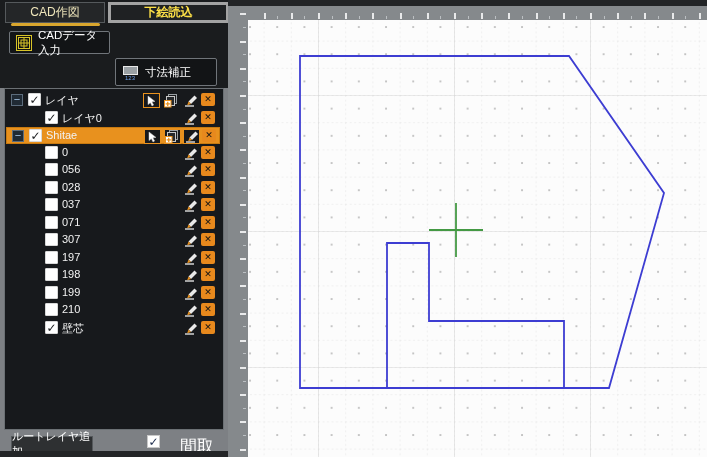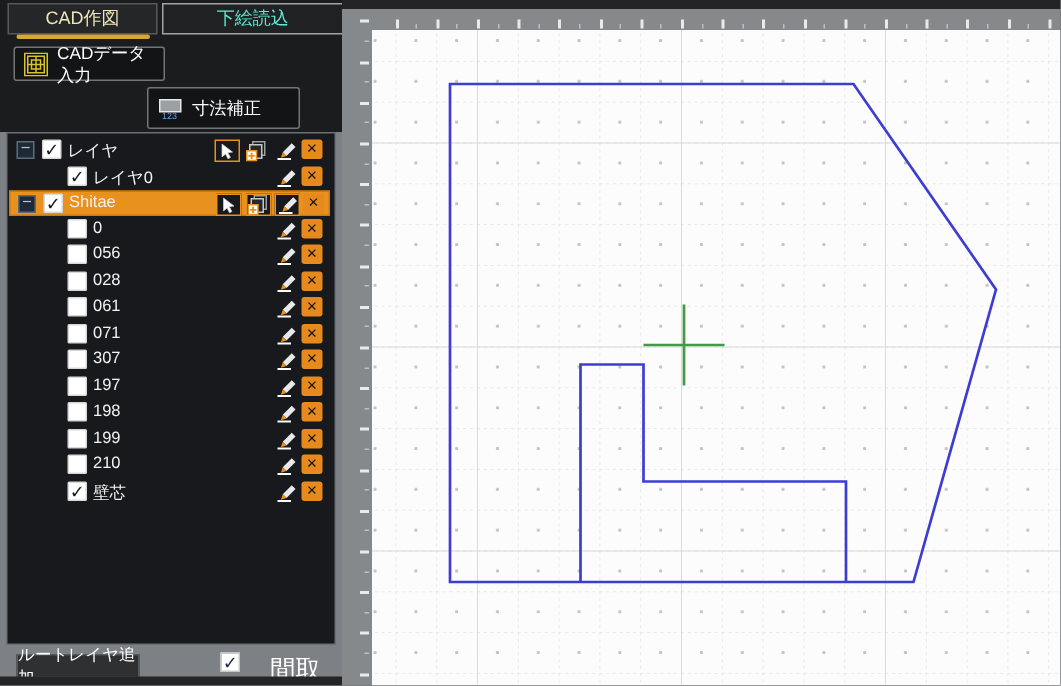--- a/index.html
+++ b/index.html
@@ -7,28 +7,28 @@
   body { font-family:"Liberation Sans","DejaVu Sans",sans-serif; background:#222426; }
   #app { position:relative; width:707px; height:457px; background:#222426; }
 
   
   #sidebar { position:absolute; left:0; top:0; width:228px; height:457px; background:#7d8084; }
   #sidebar-top { position:absolute; left:0; top:0; width:228px; height:88px; background:#1a1c1e; }
 
   .tab { position:absolute; top:2px; height:21px; display:flex; align-items:center; justify-content:center;
          font-size:12px; cursor:default; }
   #tab-cad { left:5px; width:100px; background:#242628; border:1px solid #55595c; color:#efe6bb; }
-  #tab-shitae { left:108px; width:121px; background:#1f2123; border:1px solid #a3a3a3; color:#5eead4; }
+  #tab-shitae { left:108px; width:121px; background:#1f2123; border:3px solid #a3a3a3; color:#fde047;font-weight:bold; }
   #tab-underline { position:absolute; left:11px; top:23px; width:89px; height:3px; background:#d9a62e; border-radius:2px; }
 
   .dark-btn { position:absolute; display:flex; align-items:center; gap:6px; padding:0 6px;
               background:#121416; border:1px solid #70757a; border-radius:2px; color:#fff; font-size:11.5px; }
   #btn-cad-input { left:9px; top:31px; width:101px; height:23px; }
   #btn-pos { left:8px; top:58px; width:102px; height:25px; }
-  #btn-dim { left:98px; top:58px; width:102px; height:28px; }
+  #btn-dim { left:115px; top:58px; width:102px; height:28px; }
 
   .cadicon { width:16px; height:16px; flex:0 0 16px; }
   .posicon { width:17px; height:16px; flex:0 0 17px; }
 
   
   #tree-panel { position:absolute; left:4px; top:88px; width:220px; height:342px;
                 background:#17191c; border:1px solid #6b7074; overflow:hidden; }
   .trow { position:absolute; left:1px; width:214px; height:17px; }
   .trow.selected { background:#e8911e; border:1px solid #c87a10; }
   .expander { position:absolute; left:5px; top:2px; width:12px; height:12px; background:#202a34;
@@ -203,21 +203,21 @@
               <path d="M4.5 7.5 L10.5 1.5 L13 4 L7 10 Z" fill="#e9e9e9"></path>
               <path d="M4.5 7.5 L7 10 L3.2 11.2 Z" fill="#e8911e"></path>
             </svg>
           </div>
           <div class="ricon" style="left:195px;width:14px;height:13px">
             <div class="del">✕</div>
           </div>
         </div>
         <div class="trow" style="top: 108px;">
           <div class="cbx child"></div>
-          <div class="tlabel child">061</div>
+          <div class="tlabel child">037</div>
           <div class="ricon" style="left:176px;width:17px;height:15px">
             <svg width="14" height="13" viewBox="0 0 14 13">
               <path d="M1 12 H10" stroke="#ffffff" stroke-width="1.2"></path>
               <path d="M4.5 7.5 L10.5 1.5 L13 4 L7 10 Z" fill="#e9e9e9"></path>
               <path d="M4.5 7.5 L7 10 L3.2 11.2 Z" fill="#e8911e"></path>
             </svg>
           </div>
           <div class="ricon" style="left:195px;width:14px;height:13px">
             <div class="del">✕</div>
           </div>

